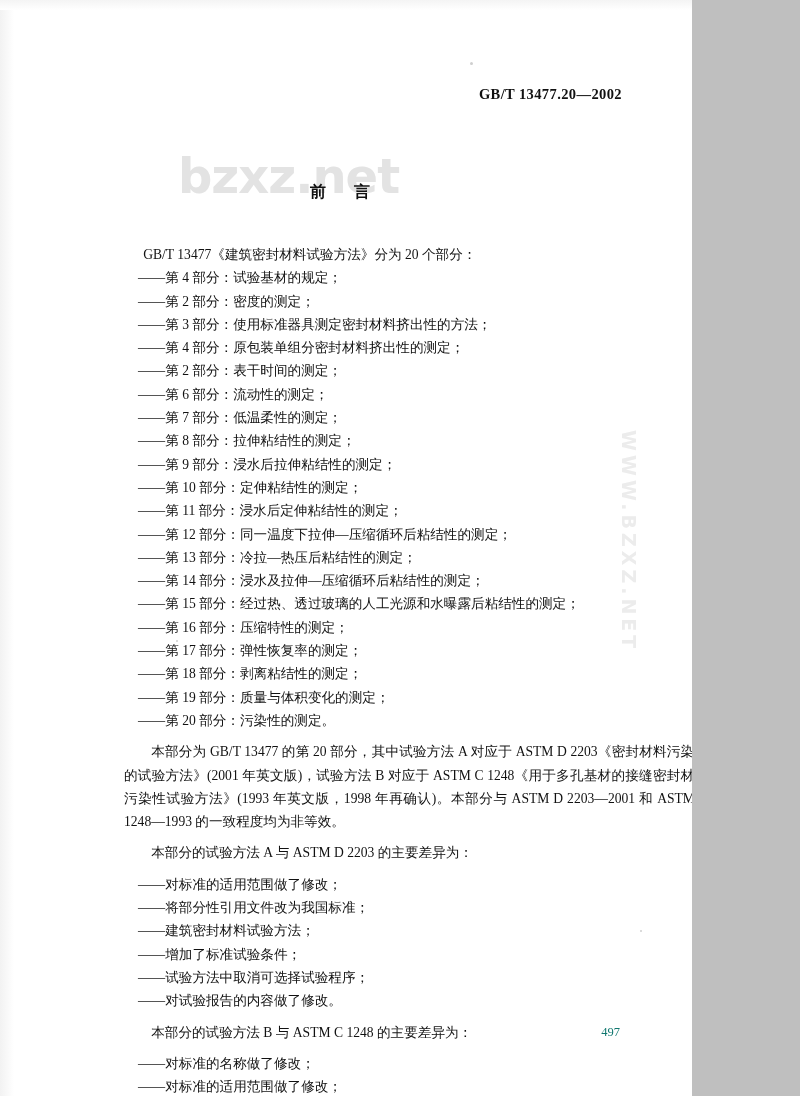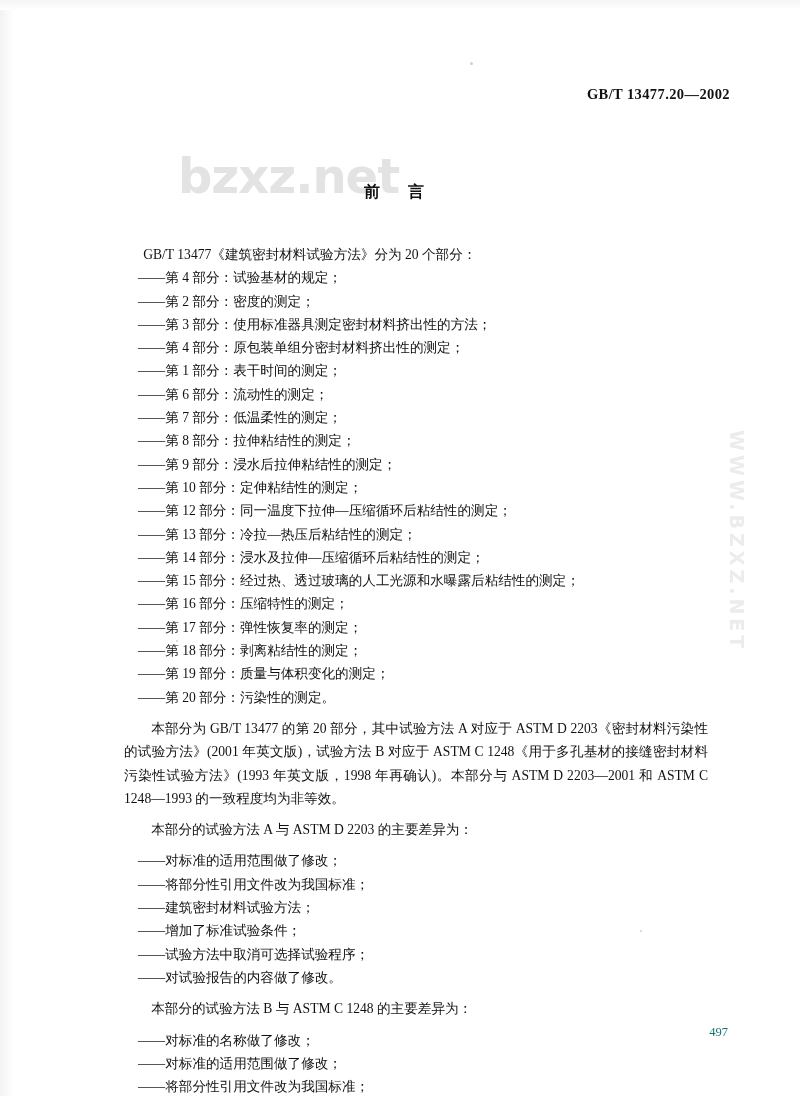--- a/index.html
+++ b/index.html
@@ -2,21 +2,21 @@
 <html><head>
 <meta charset="utf-8">
 <style>
   html, body {
     margin: 0;
     padding: 0;
     background: #bfbfbf;
   }
   #page {
     position: relative;
-    width: 800px;
+    width: 692px;
     height: 1096px;
     background: #ffffff;
     overflow: hidden;
     font-family: "Liberation Serif", serif;
     color: #111;
   }
   
   .page-edge-left {
     position: absolute;
     left: 0; top: 0; bottom: 0;
@@ -151,26 +151,27 @@
 
   <div class="body">
 
     <p class="p-indent">GB/T 13477《建筑密封材料试验方法》分为 20 个部分：</p>
 
     <div>
       <p class="list-line">——第 4 部分：试验基材的规定；</p>
       <p class="list-line">——第 2 部分：密度的测定；</p>
       <p class="list-line">——第 3 部分：使用标准器具测定密封材料挤出性的方法；</p>
       <p class="list-line">——第 4 部分：原包装单组分密封材料挤出性的测定；</p>
-      <p class="list-line">——第 1 部分：表干时间的测定；</p>
+      <p class="list-line">——第 2 部分：表干时间的测定；</p>
       <p class="list-line">——第 6 部分：流动性的测定；</p>
       <p class="list-line">——第 7 部分：低温柔性的测定；</p>
       <p class="list-line">——第 8 部分：拉伸粘结性的测定；</p>
       <p class="list-line">——第 9 部分：浸水后拉伸粘结性的测定；</p>
       <p class="list-line">——第 10 部分：定伸粘结性的测定；</p>
+      <p class="list-line">——第 11 部分：浸水后定伸粘结性的测定；</p>
       <p class="list-line">——第 12 部分：同一温度下拉伸—压缩循环后粘结性的测定；</p>
       <p class="list-line">——第 13 部分：冷拉—热压后粘结性的测定；</p>
       <p class="list-line">——第 14 部分：浸水及拉伸—压缩循环后粘结性的测定；</p>
       <p class="list-line">——第 15 部分：经过热、透过玻璃的人工光源和水曝露后粘结性的测定；</p>
       <p class="list-line">——第 16 部分：压缩特性的测定；</p>
       <p class="list-line">——第 17 部分：弹性恢复率的测定；</p>
       <p class="list-line">——第 18 部分：剥离粘结性的测定；</p>
       <p class="list-line">——第 19 部分：质量与体积变化的测定；</p>
       <p class="list-line">——第 20 部分：污染性的测定。</p>
     </div>

